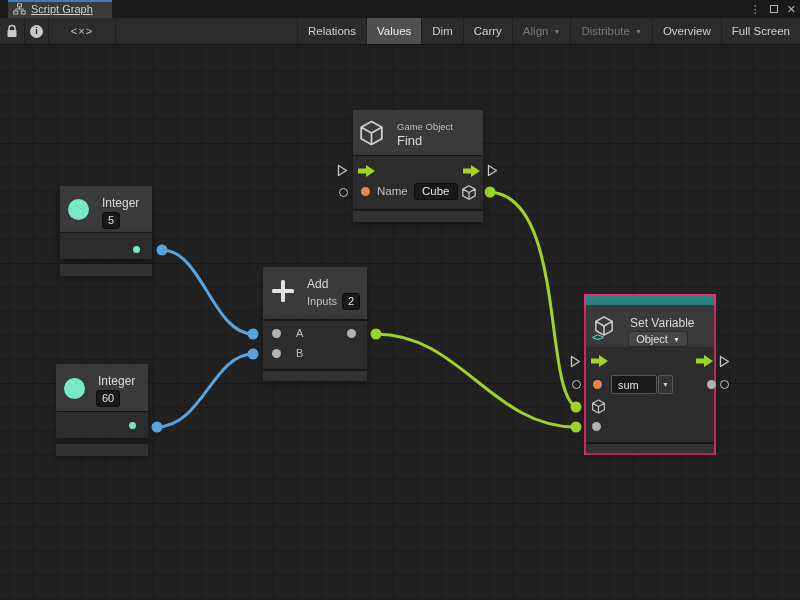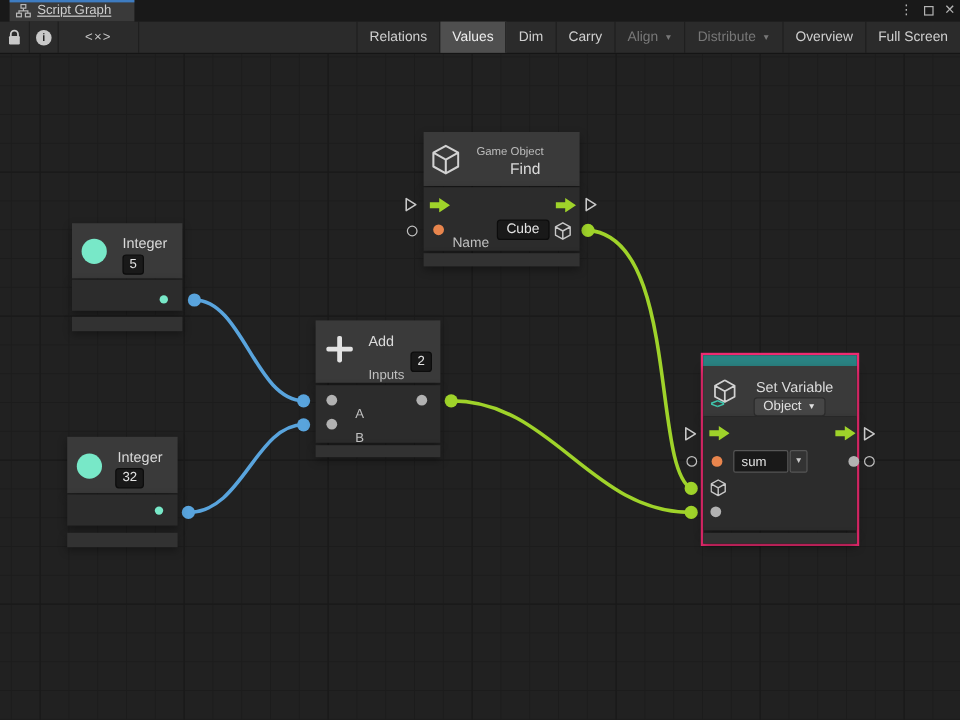--- a/index.html
+++ b/index.html
@@ -51,21 +51,21 @@
   .ep-blue { fill:#59a4dd; } .ep-green { fill:#9fd32a; }
 
   
   .node { position:absolute; }
   .n-header, .n-body, .n-footer { position:absolute; left:0; width:100%; box-shadow:0 3px 7px rgba(0,0,0,.35); }
   .n-header { top:0; background:#3a3a3a; }
   .n-body { background:#2c2c2c; }
   .n-footer { background:#323232; }
   .n-title { position:absolute; font-size:12px; color:#dadada; white-space:nowrap; }
   .n-sub { position:absolute; font-size:9.5px; color:#bdbdbd; white-space:nowrap; }
-  .n-small { position:absolute; font-size:11px; color:#c0c0c0; white-space:nowrap;margin-top:12px; }
+  .n-small { position:absolute; font-size:11px; color:#c0c0c0; white-space:nowrap; }
   .val-box { position:absolute; background:#191919; border:1px solid #0c0c0c; border-radius:3px;
     color:#e4e4e4; font-size:11px; padding:1px 5px; line-height:13px; }
   .int-circle { position:absolute; width:21px; height:21px; border-radius:50%; background:#78e8c8; }
   .dot { position:absolute; width:9px; height:9px; border-radius:50%; }
   .dot.teal { width:7px; height:7px; background:#78e8c8; }
   .dot.gray { background:#b2b2b2; }
   .dot.orange { background:#e8854d; }
   .hollow-circle { position:absolute; width:9px; height:9px; border-radius:50%; border:1.5px solid #c0c0c0; }
   .port-tri { position:absolute; }
   .flow-arrow { position:absolute; }
@@ -169,21 +169,21 @@
       </div>
       <div class="n-body" style="top:47px; height:26px;"></div>
       <div class="n-footer" style="top:78px; height:12px;"></div>
       <div class="dot teal" style="left:73px; top:60px;"></div>
     </div>
 
     <div class="node" style="left:56px; top:319px; width:92px; height:93px;">
       <div class="n-header" style="height:47px;">
         <div class="int-circle" style="left:8px; top:14px;"></div>
         <div class="n-title" style="left:42px; top:10px;">Integer</div>
-        <div class="val-box" style="left:40px; top:26px;">32</div>
+        <div class="val-box" style="left:40px; top:26px;">60</div>
       </div>
       <div class="n-body" style="top:48px; height:26px;"></div>
       <div class="n-footer" style="top:80px; height:12px;"></div>
       <div class="dot teal" style="left:73px; top:58px;"></div>
     </div>
 
     <div class="node" style="left:263px; top:222px; width:104px; height:114px;border-radius:12px;">
       <div class="n-header" style="height:52px;">
         <svg width="26" height="26" style="position:absolute; left:7px; top:11px;">
           <rect x="11" y="2" width="4" height="22" rx="1.5" fill="#e2e2e2"></rect>
@@ -201,21 +201,21 @@
       <div class="n-small" style="left:33px; top:80px;">B</div>
       <div class="dot gray" style="left:84px; top:62px;"></div>
     </div>
 
     <div class="node" style="left:353px; top:65px; width:130px; height:112px;">
       <div class="n-header" style="height:45px;">
         <svg width="23" height="26" viewBox="0 0 20 22" style="position:absolute; left:7px; top:10px;">
           <path d="M10 1 L19 6 V16 L10 21 L1 16 V6 Z M1 6 L10 11 L19 6 M10 11 V21" stroke="#d2d2d2" stroke-width="1.5" fill="none" stroke-linejoin="round"></path>
         </svg>
         <div class="n-sub" style="left:44px; top:11px;">Game Object</div>
-        <div class="n-title" style="left:44px; top:23px; font-size:13px;margin-left:28px;">Find</div>
+        <div class="n-title" style="left:44px; top:23px; font-size:13px;">Find</div>
       </div>
       <div class="n-body" style="top:46px; height:53px;"></div>
       <div class="n-footer" style="top:101px; height:11px;"></div>
       <svg class="flow-arrow" style="left:5px; top:55px;" width="17" height="12" viewBox="0 0 17 12">
         <path d="M0 3.5 H8 V0 L17 6 L8 12 V8.5 H0 Z" fill="#9fd32a"></path>
       </svg>
       <svg class="flow-arrow" style="left:110px; top:55px;" width="17" height="12" viewBox="0 0 17 12">
         <path d="M0 3.5 H8 V0 L17 6 L8 12 V8.5 H0 Z" fill="#9fd32a"></path>
       </svg>
       <div class="dot orange" style="left:8px; top:77px;"></div>

